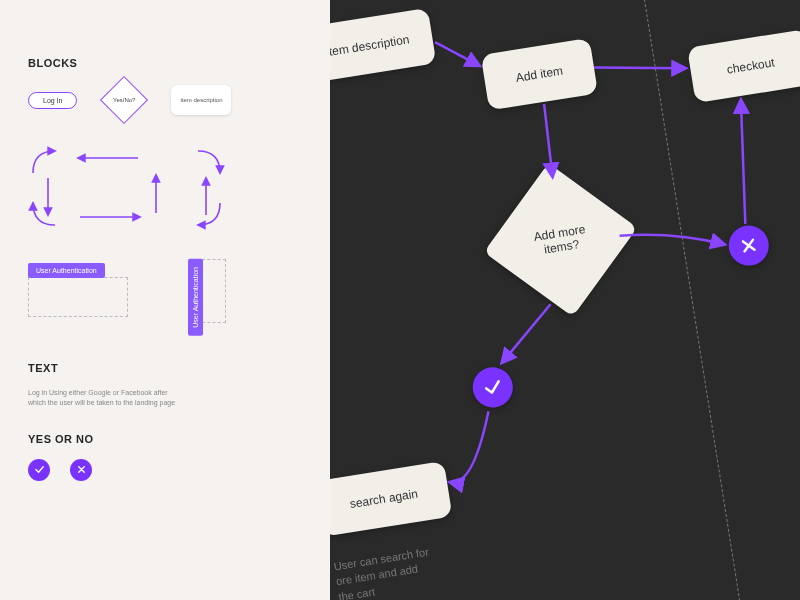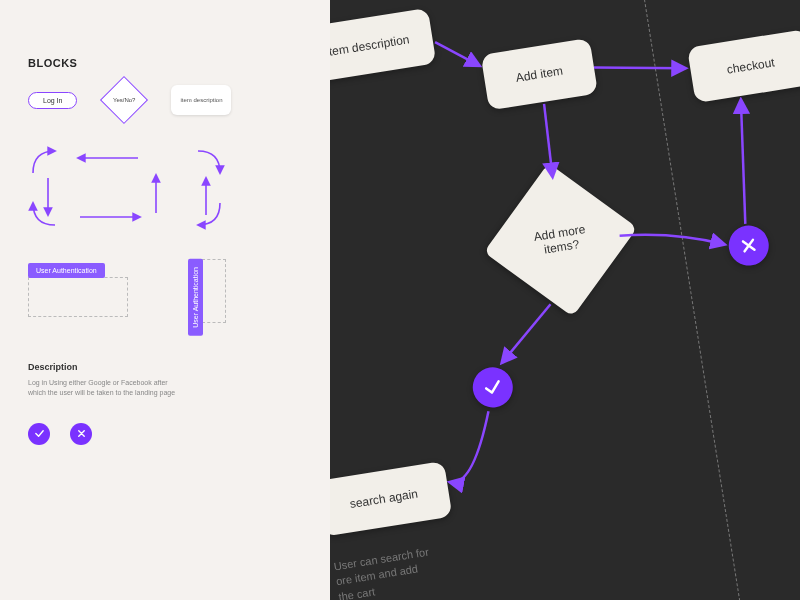--- a/index.html
+++ b/index.html
@@ -92,25 +92,26 @@
     <div class="sect-sample-a">
       <span class="sect-tag">User Authentication</span>
       <div class="dashed-box"></div>
     </div>
     <div class="sect-sample-b">
       <span class="sect-tag-vert">User Authentication</span>
       <div class="dashed-box-v"></div>
     </div>
   </div>
 
+  <h3 class="section-title">TEXT</h3>
   <div class="text-sample">
-    <div class="text-heading">Description</div>
     <div class="text-body">Log in Using either Google or Facebook after which the user will be taken to the landing page</div>
   </div>
 
+  <h3 class="section-title">YES OR NO</h3>
   <div class="yn-row">
     <div class="chip">
       <svg viewBox="0 0 24 24">
           <path d="M4 12 L10 18 L20 6" stroke="#fff" stroke-width="3" fill="none" stroke-linecap="round" stroke-linejoin="round"></path>
         </svg>
     </div>
     <div class="chip">
       <svg viewBox="0 0 24 24">
           <path d="M6 6 L18 18 M18 6 L6 18" stroke="#fff" stroke-width="3" fill="none" stroke-linecap="round"></path>
         </svg>

